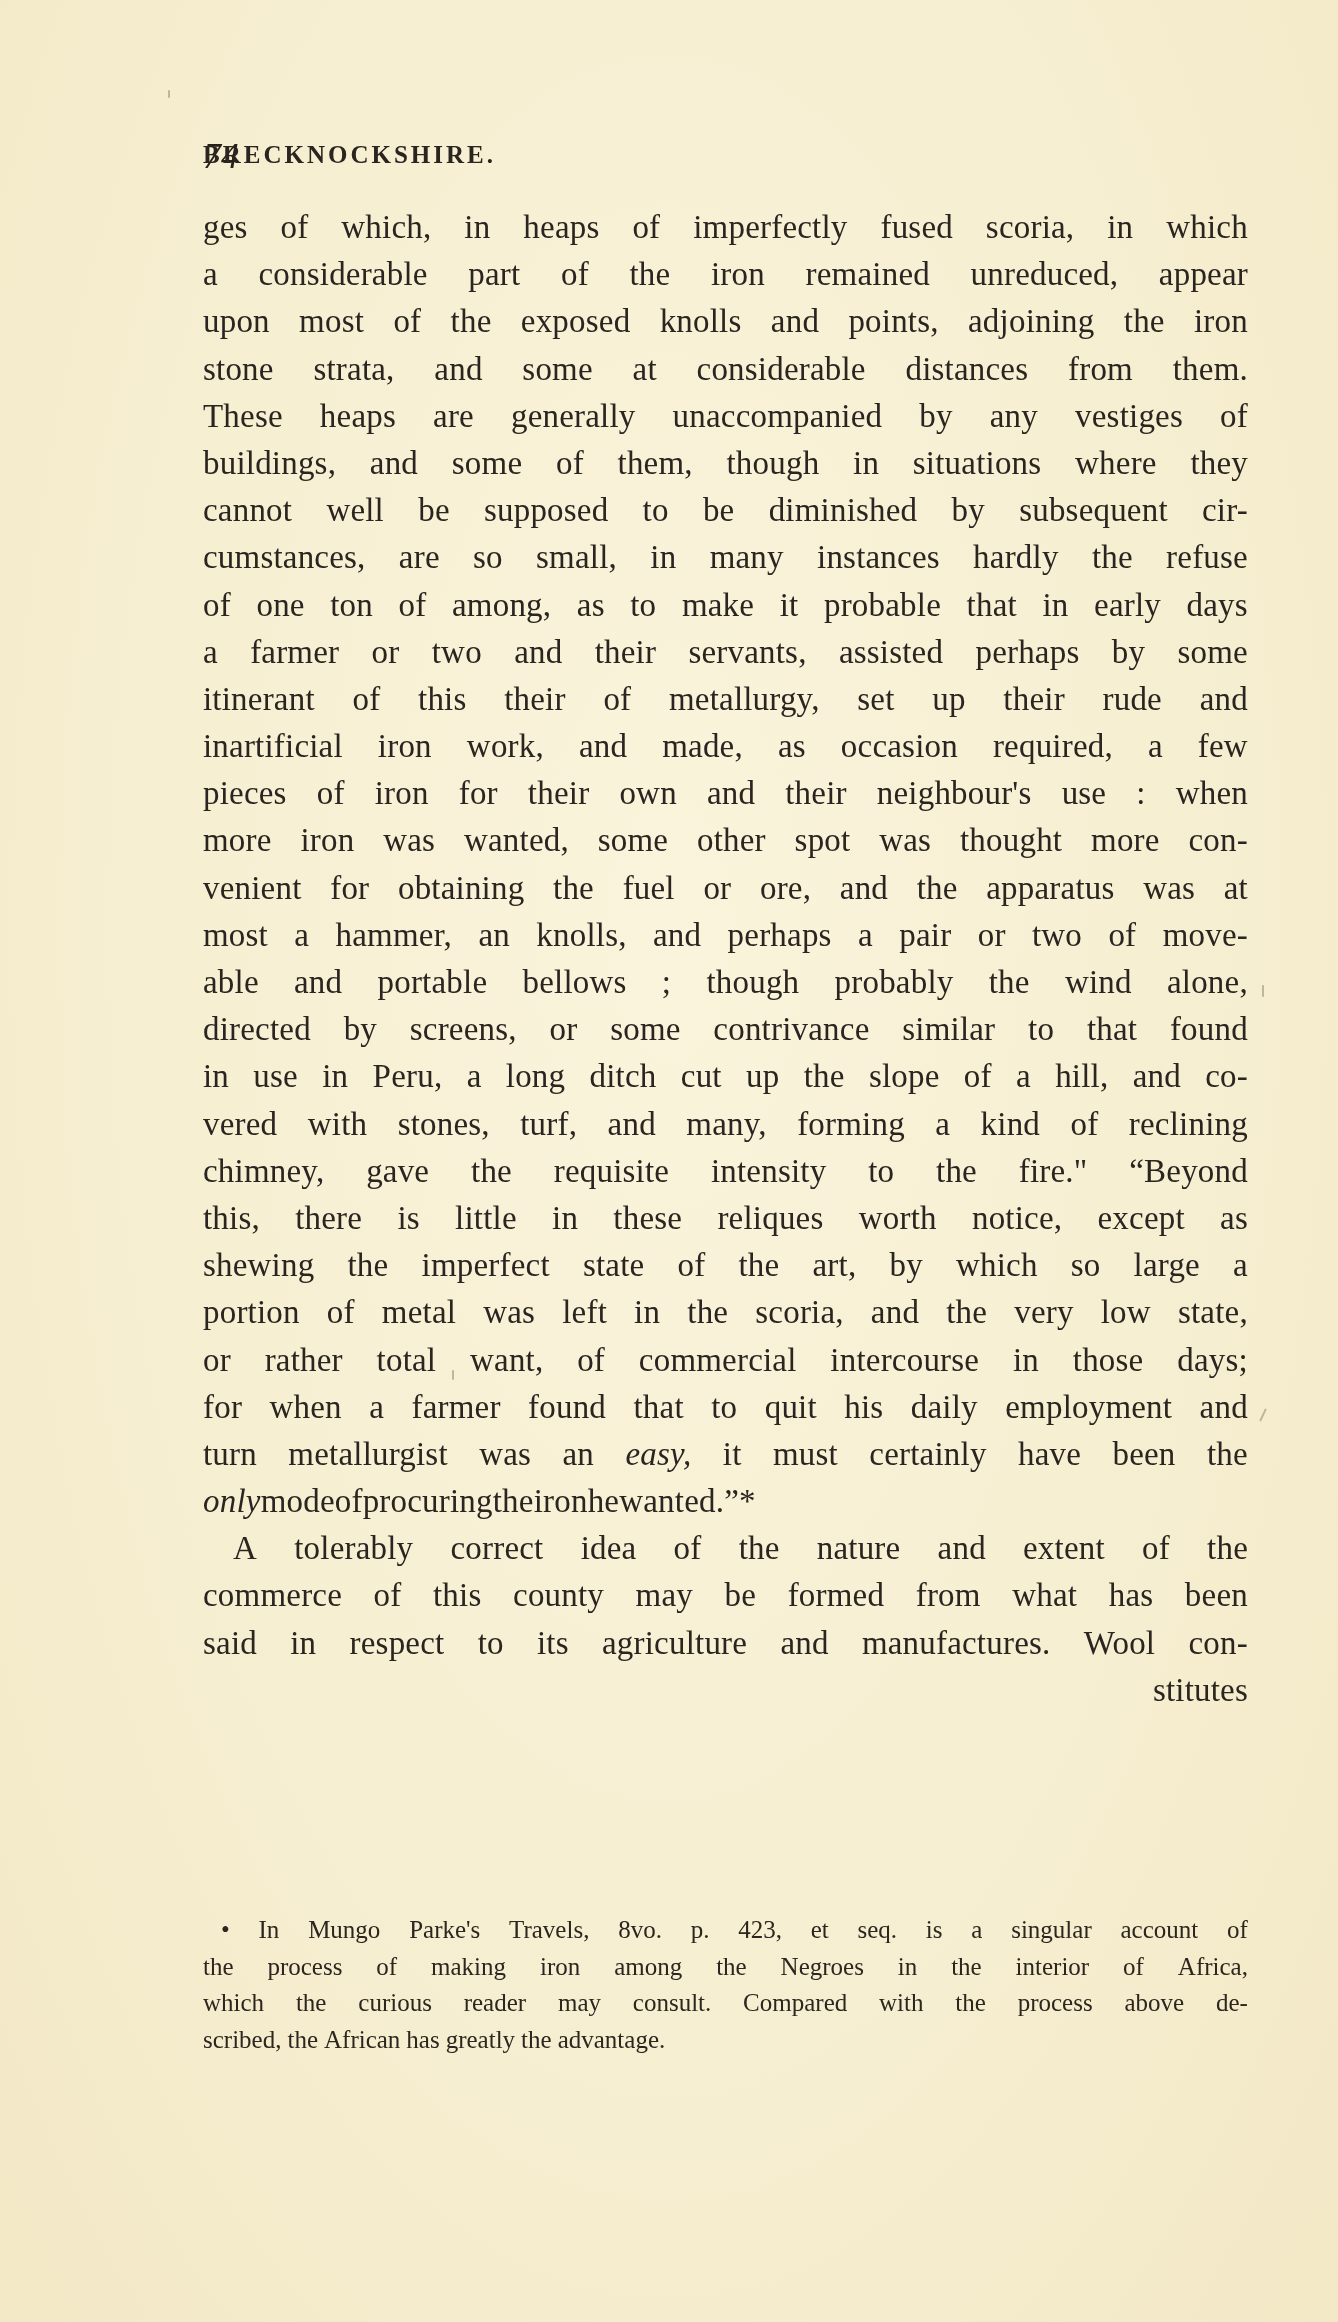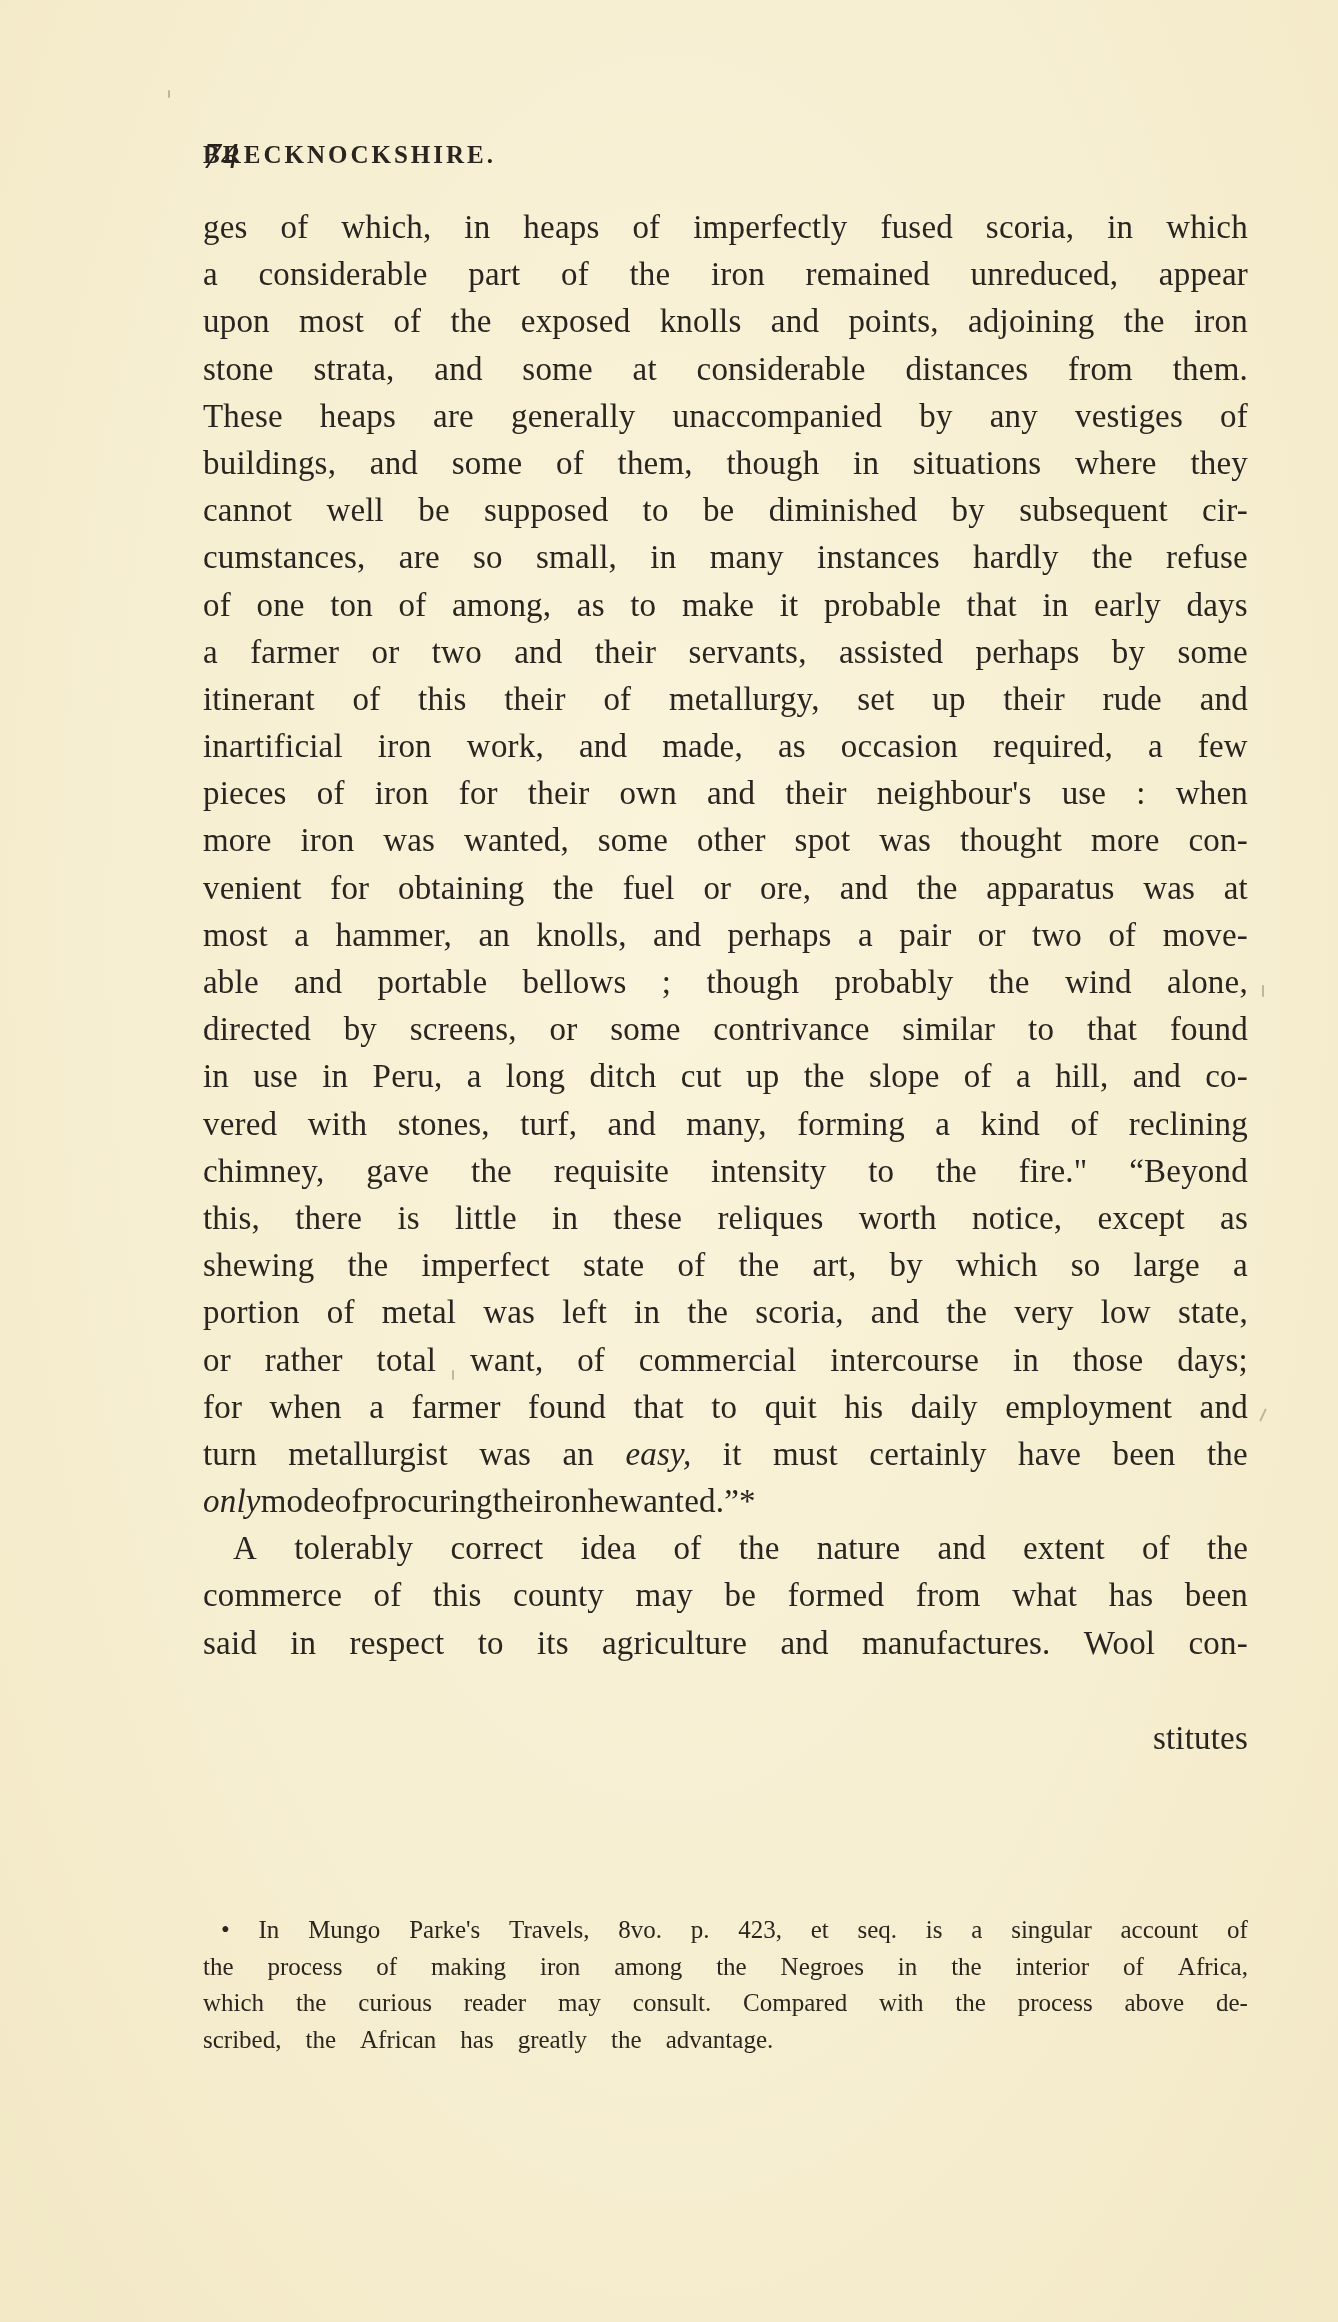--- a/index.html
+++ b/index.html
@@ -72,21 +72,20 @@
     }
     .line.last {
       justify-content: flex-start;
       gap: 0;
     }
     .line.indent {
       padding-left: 30px;
     }
     .line.catchword {
       justify-content: flex-end;
-      margin-top: 48px;
     }
     em {
       font-style: italic;
     }
     .footnotes {
       position: absolute;
       top: 1912px;
       left: 0;
       width: 1045px;
     }
@@ -97,21 +96,21 @@
       display: flex;
       justify-content: space-between;
       white-space: nowrap;
       color: #2c261f;
     }
     .fn-line.indent {
       padding-left: 18px;
     }
     .fn-line.last {
       justify-content: flex-start;
-      gap: 24px;
+      gap: 6px;
     }
     .speck {
       position: absolute;
       background: #8a7e66;
       opacity: 0.5;
       border-radius: 1px;
     }
   </style>
 </head>
 <body>

